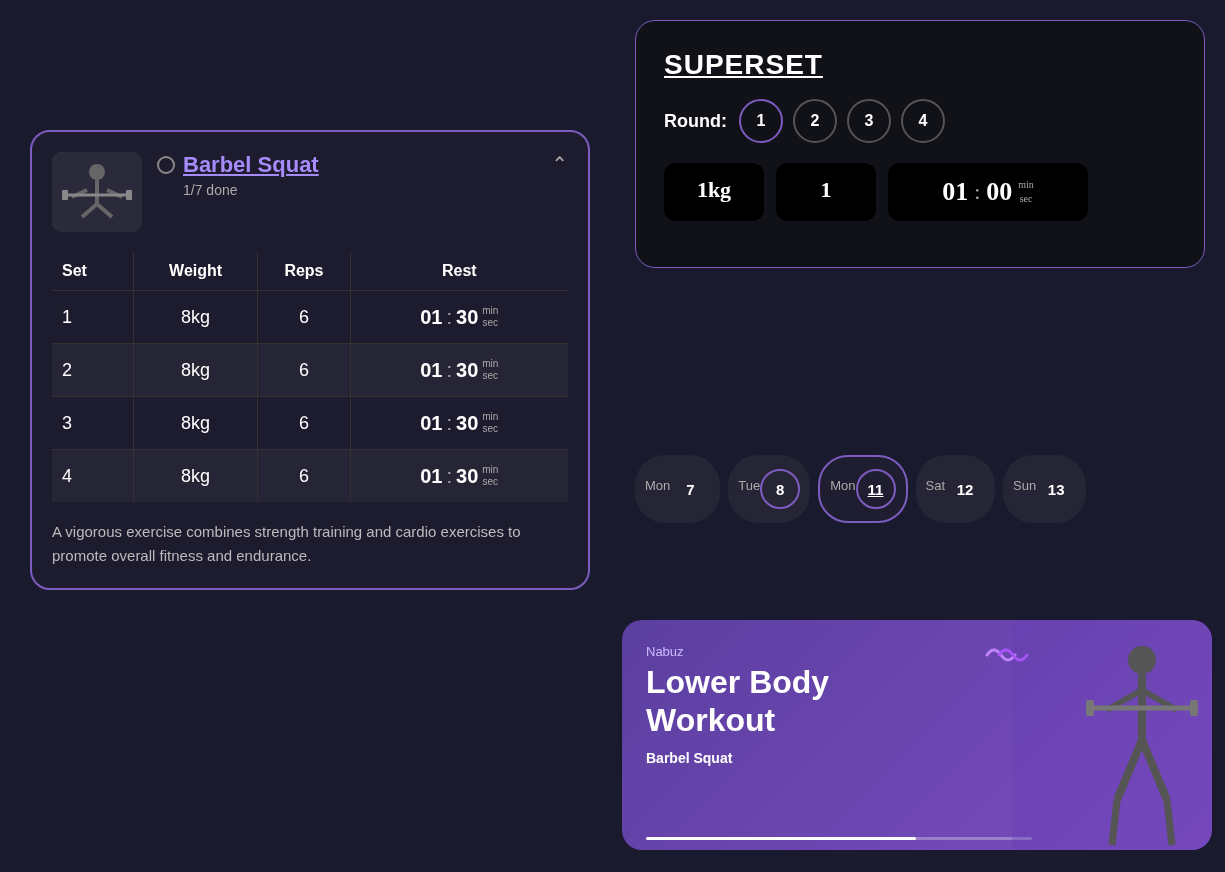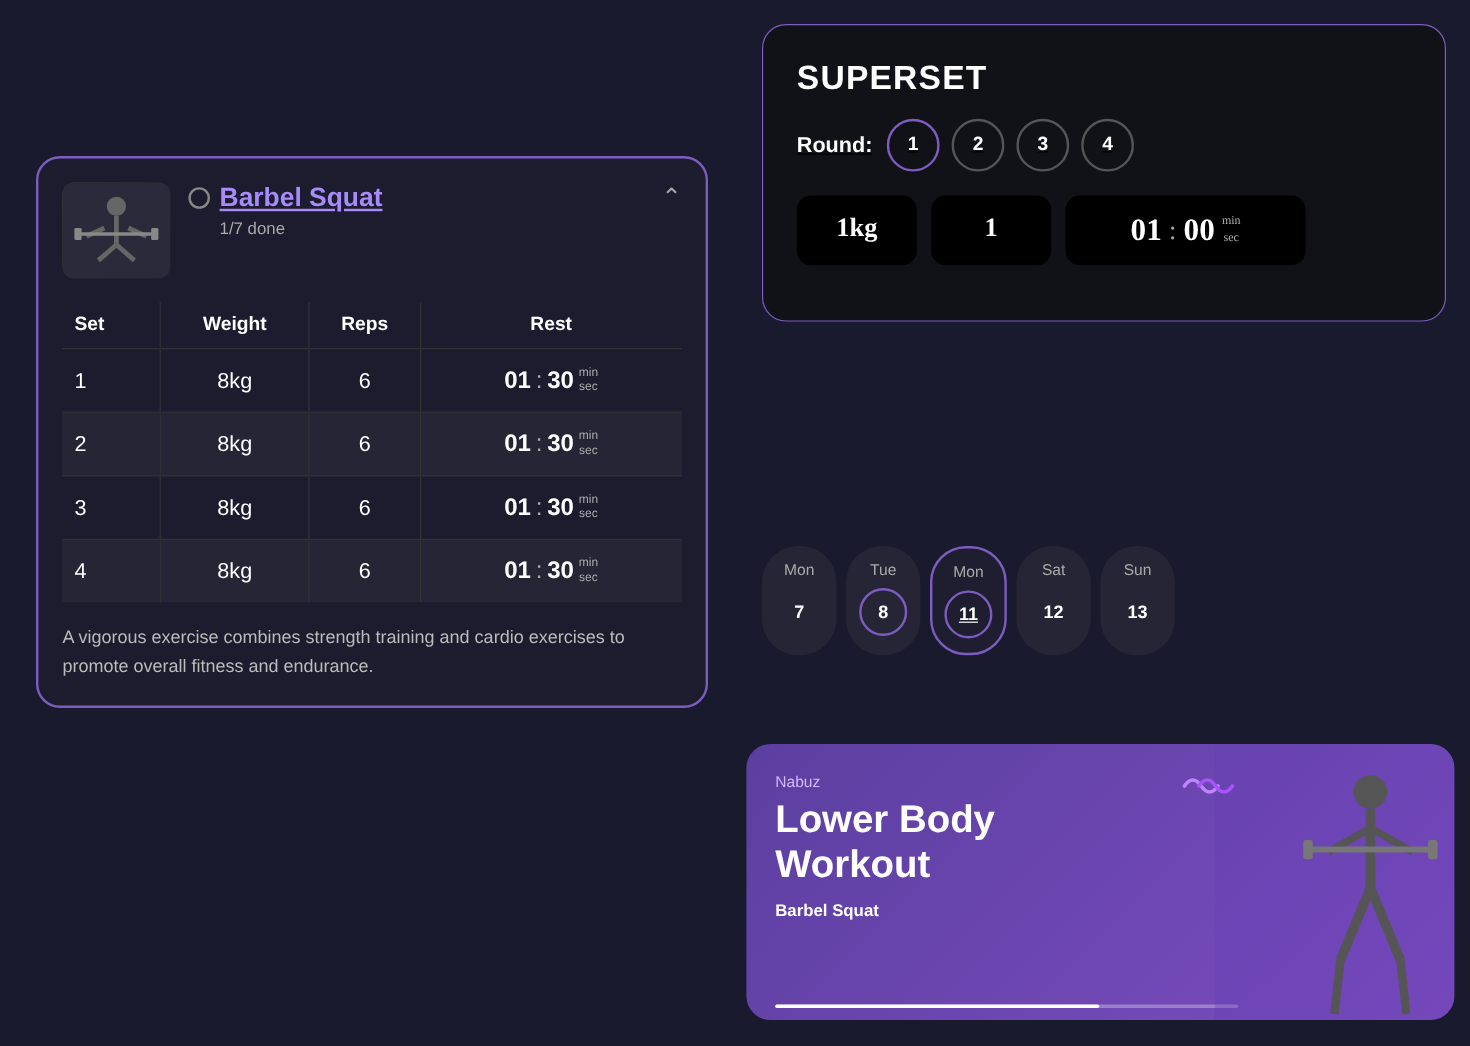--- a/index.html
+++ b/index.html
@@ -162,28 +162,28 @@
       border: 1px solid #7c5cbf;
       padding: 28px;
     }
 
     .superset-title {
       font-size: 28px;
       font-weight: 800;
       color: #fff;
       margin-bottom: 18px;
       letter-spacing: 1px;
+      text-decoration: underline;
     }
 
     .round-row {
       display: flex;
       align-items: center;
       gap: 12px;
       margin-bottom: 20px;
-      text-decoration: underline;
     }
 
     .round-label {
       font-size: 18px;
       color: #fff;
       font-weight: 600;
     }
 
     .round-btn {
       width: 44px;
@@ -272,21 +272,20 @@
     .calendar-row {
       position: absolute;
       left: 635px;
       top: 455px;
       display: flex;
       gap: 8px;
     }
 
     .day-pill {
       display: flex;
-      flex-direction: column;
       align-items: center;
       background: #252535;
       border-radius: 30px;
       padding: 12px 10px;
       min-width: 62px;
       cursor: pointer;
     }
 
     .day-pill.active {
       border: 2px solid #7c5cbf;

